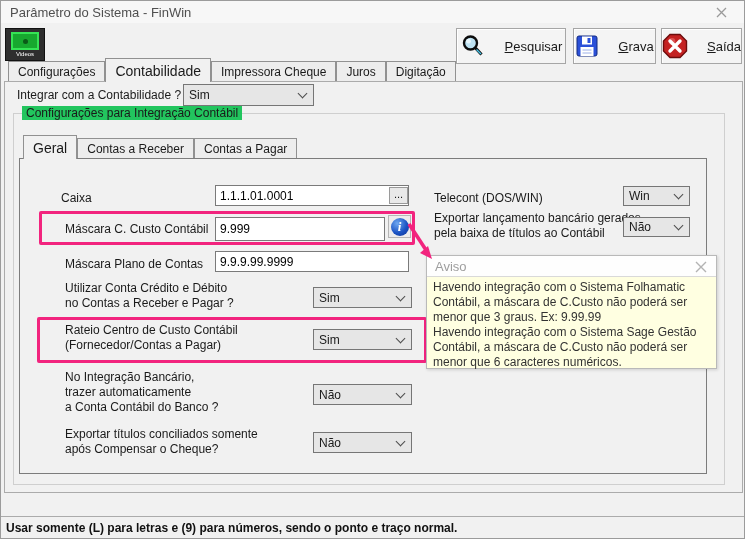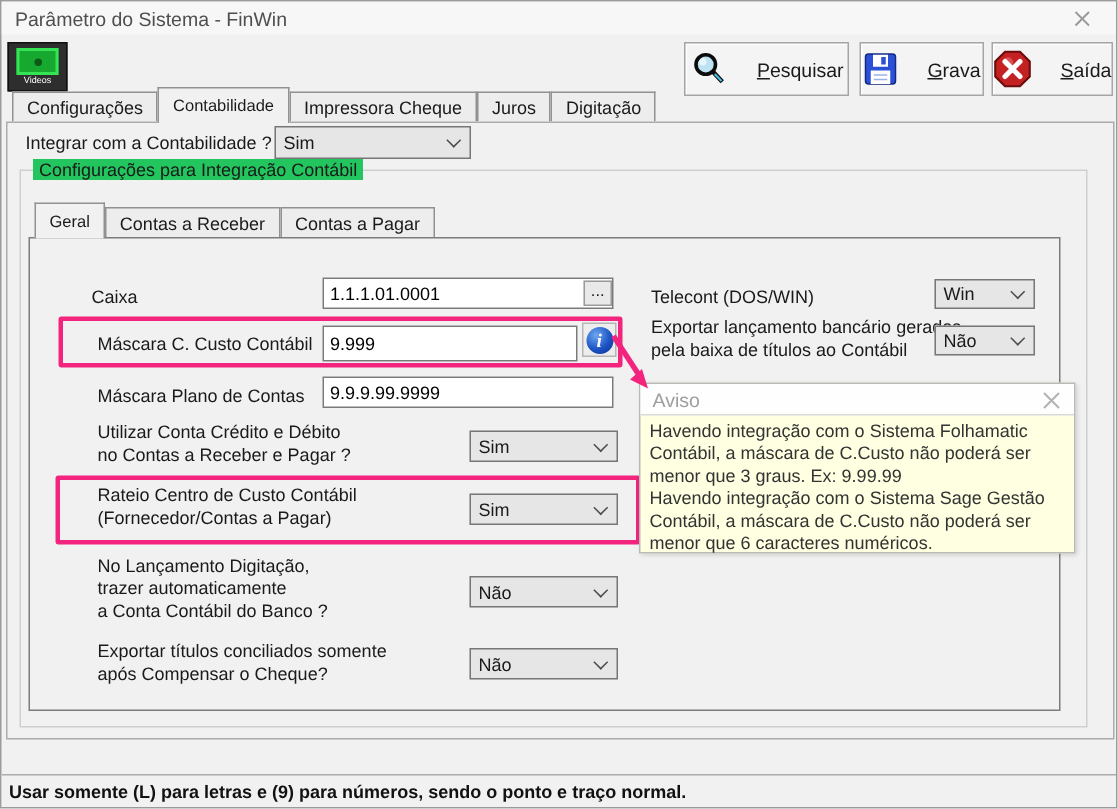--- a/index.html
+++ b/index.html
@@ -26,21 +26,21 @@
   .tool-btn .key { text-decoration: underline; }
   .btn-pesquisar { left:455px; width:110px; }
   .btn-grava    { left:572px; width:83px; }
   .btn-saida    { left:660px; width:81px; }
 
   
   .tabstrip { position:absolute; display:flex; align-items:flex-end; }
   .tabstrip.main { left:7px; top:57px; height:24px; }
   .tabstrip.inner { left:22px; top:134px; height:24px; }
   .tab { border:1px solid #919191; border-bottom:none; background:#EDEDED; padding:0 9px; height:20px; margin-bottom:1px; display:flex; align-items:center; cursor:pointer; white-space:nowrap; }
-  .tab.active { height:24px; margin-bottom:0; background:#F1F1F1; z-index:3; position:relative; font-size:11px; }
+  .tab.active { height:24px; margin-bottom:0; background:#F1F1F1; z-index:3; position:relative; font-size:14px; }
 
   .tabpage-outer { position:absolute; left:3px; top:80px; width:739px; height:412px; background:#F1F1F1; border:1px solid #ABABAB; }
   .tabpage-inner { position:absolute; left:18px; top:157px; width:688px; height:316px; background:#F1F1F1; border:1px solid #7c7c7c; }
 
   .groupbox { position:absolute; left:12px; top:112px; width:712px; height:372px; border:1px solid #CFCFCF; }
   .groupbox-title { position:absolute; left:8px; top:-8px; background:#22c55e; padding:0 4px; color:#1a1a1a; }
 
   
   .lbl { position:absolute; line-height:15px; white-space:pre-line; color:#1a1a1a; }
   .textbox { position:absolute; background:#fff; border:1px solid #7A7A7A; font: 12px "Liberation Sans", sans-serif; padding:8px 4px; color:#000; }
@@ -174,21 +174,21 @@
     <span class="chev"></span>
   </div>
 
   <span class="lbl" style="left:64px; top:322px;">Rateio Centro de Custo Contábil
 (Fornecedor/Contas a Pagar)</span>
   <div class="combo" style="left:312px; top:328px; width:99px; height:21px;">
     <span class="val">Sim</span>
     <span class="chev"></span>
   </div>
 
-  <span class="lbl" style="left:64px; top:369px;">No Lançamento Digitação,
+  <span class="lbl" style="left:64px; top:369px;">No Integração Bancário,
 trazer automaticamente
 a Conta Contábil do Banco ?</span>
   <div class="combo" style="left:312px; top:383px; width:99px; height:21px;">
     <span class="val">Não</span>
     <span class="chev"></span>
   </div>
 
   <span class="lbl" style="left:64px; top:426px;">Exportar títulos conciliados somente
 após Compensar o Cheque?</span>
   <div class="combo" style="left:312px; top:431px; width:99px; height:21px;">

